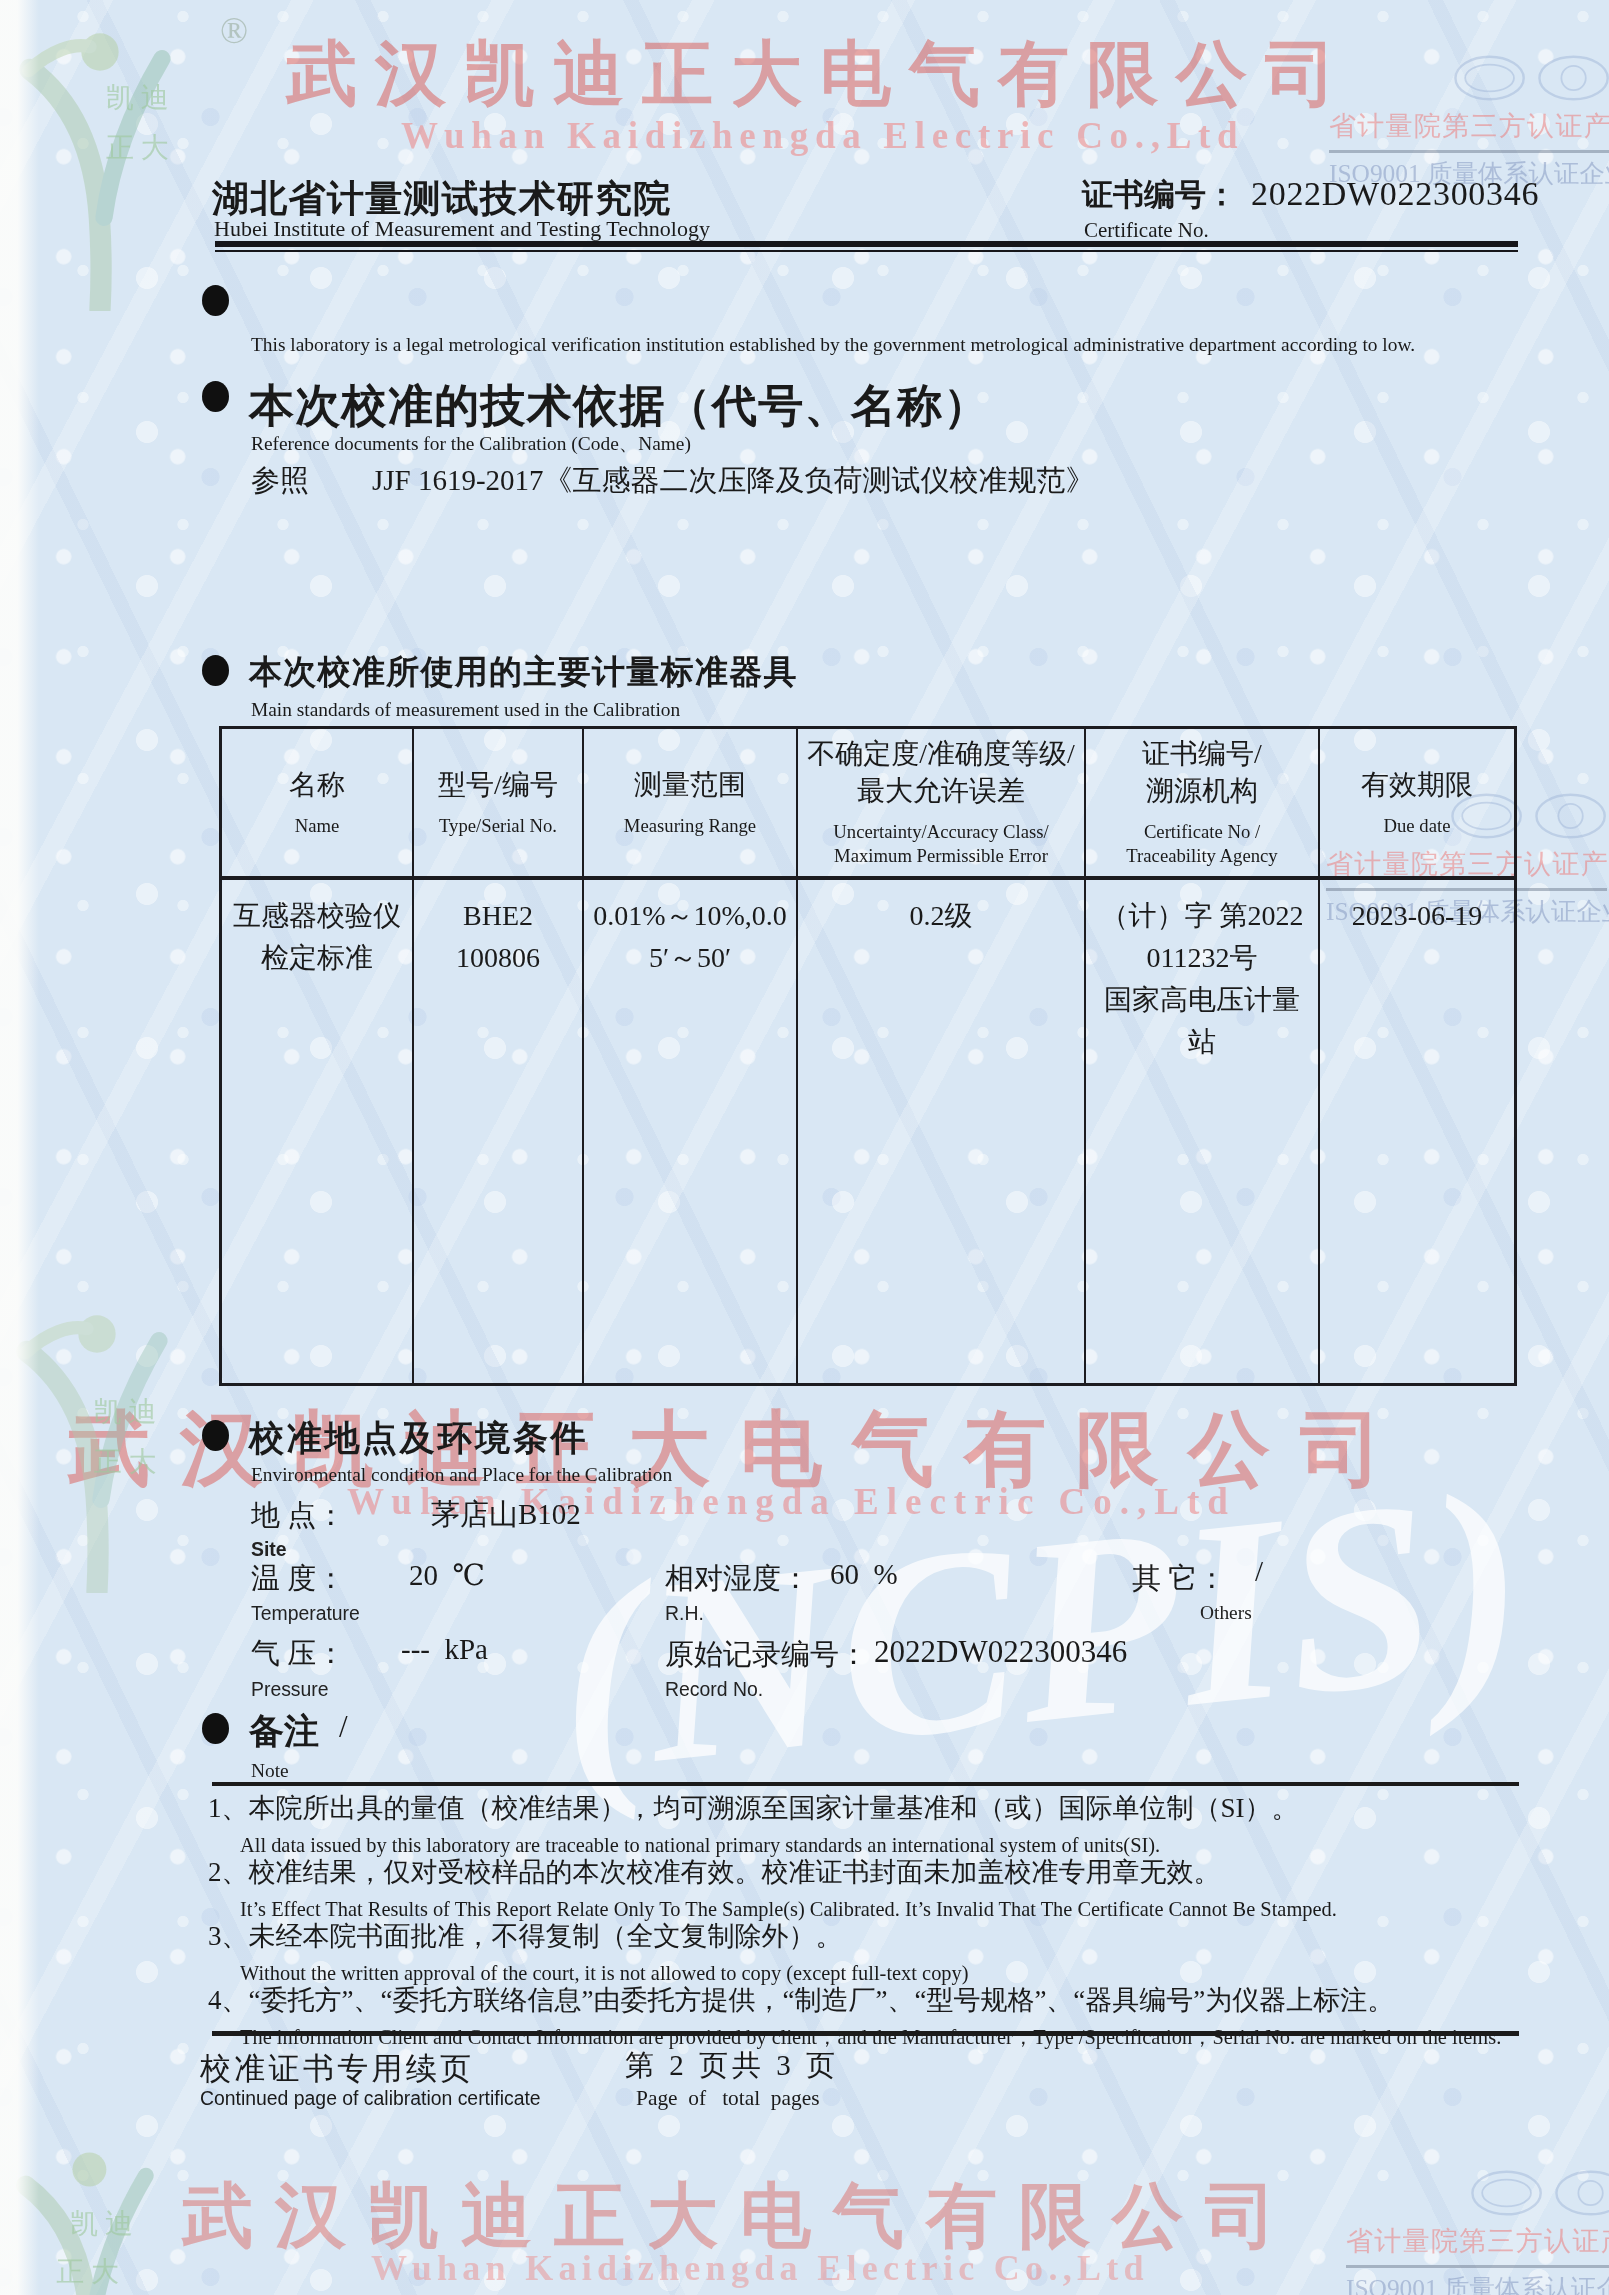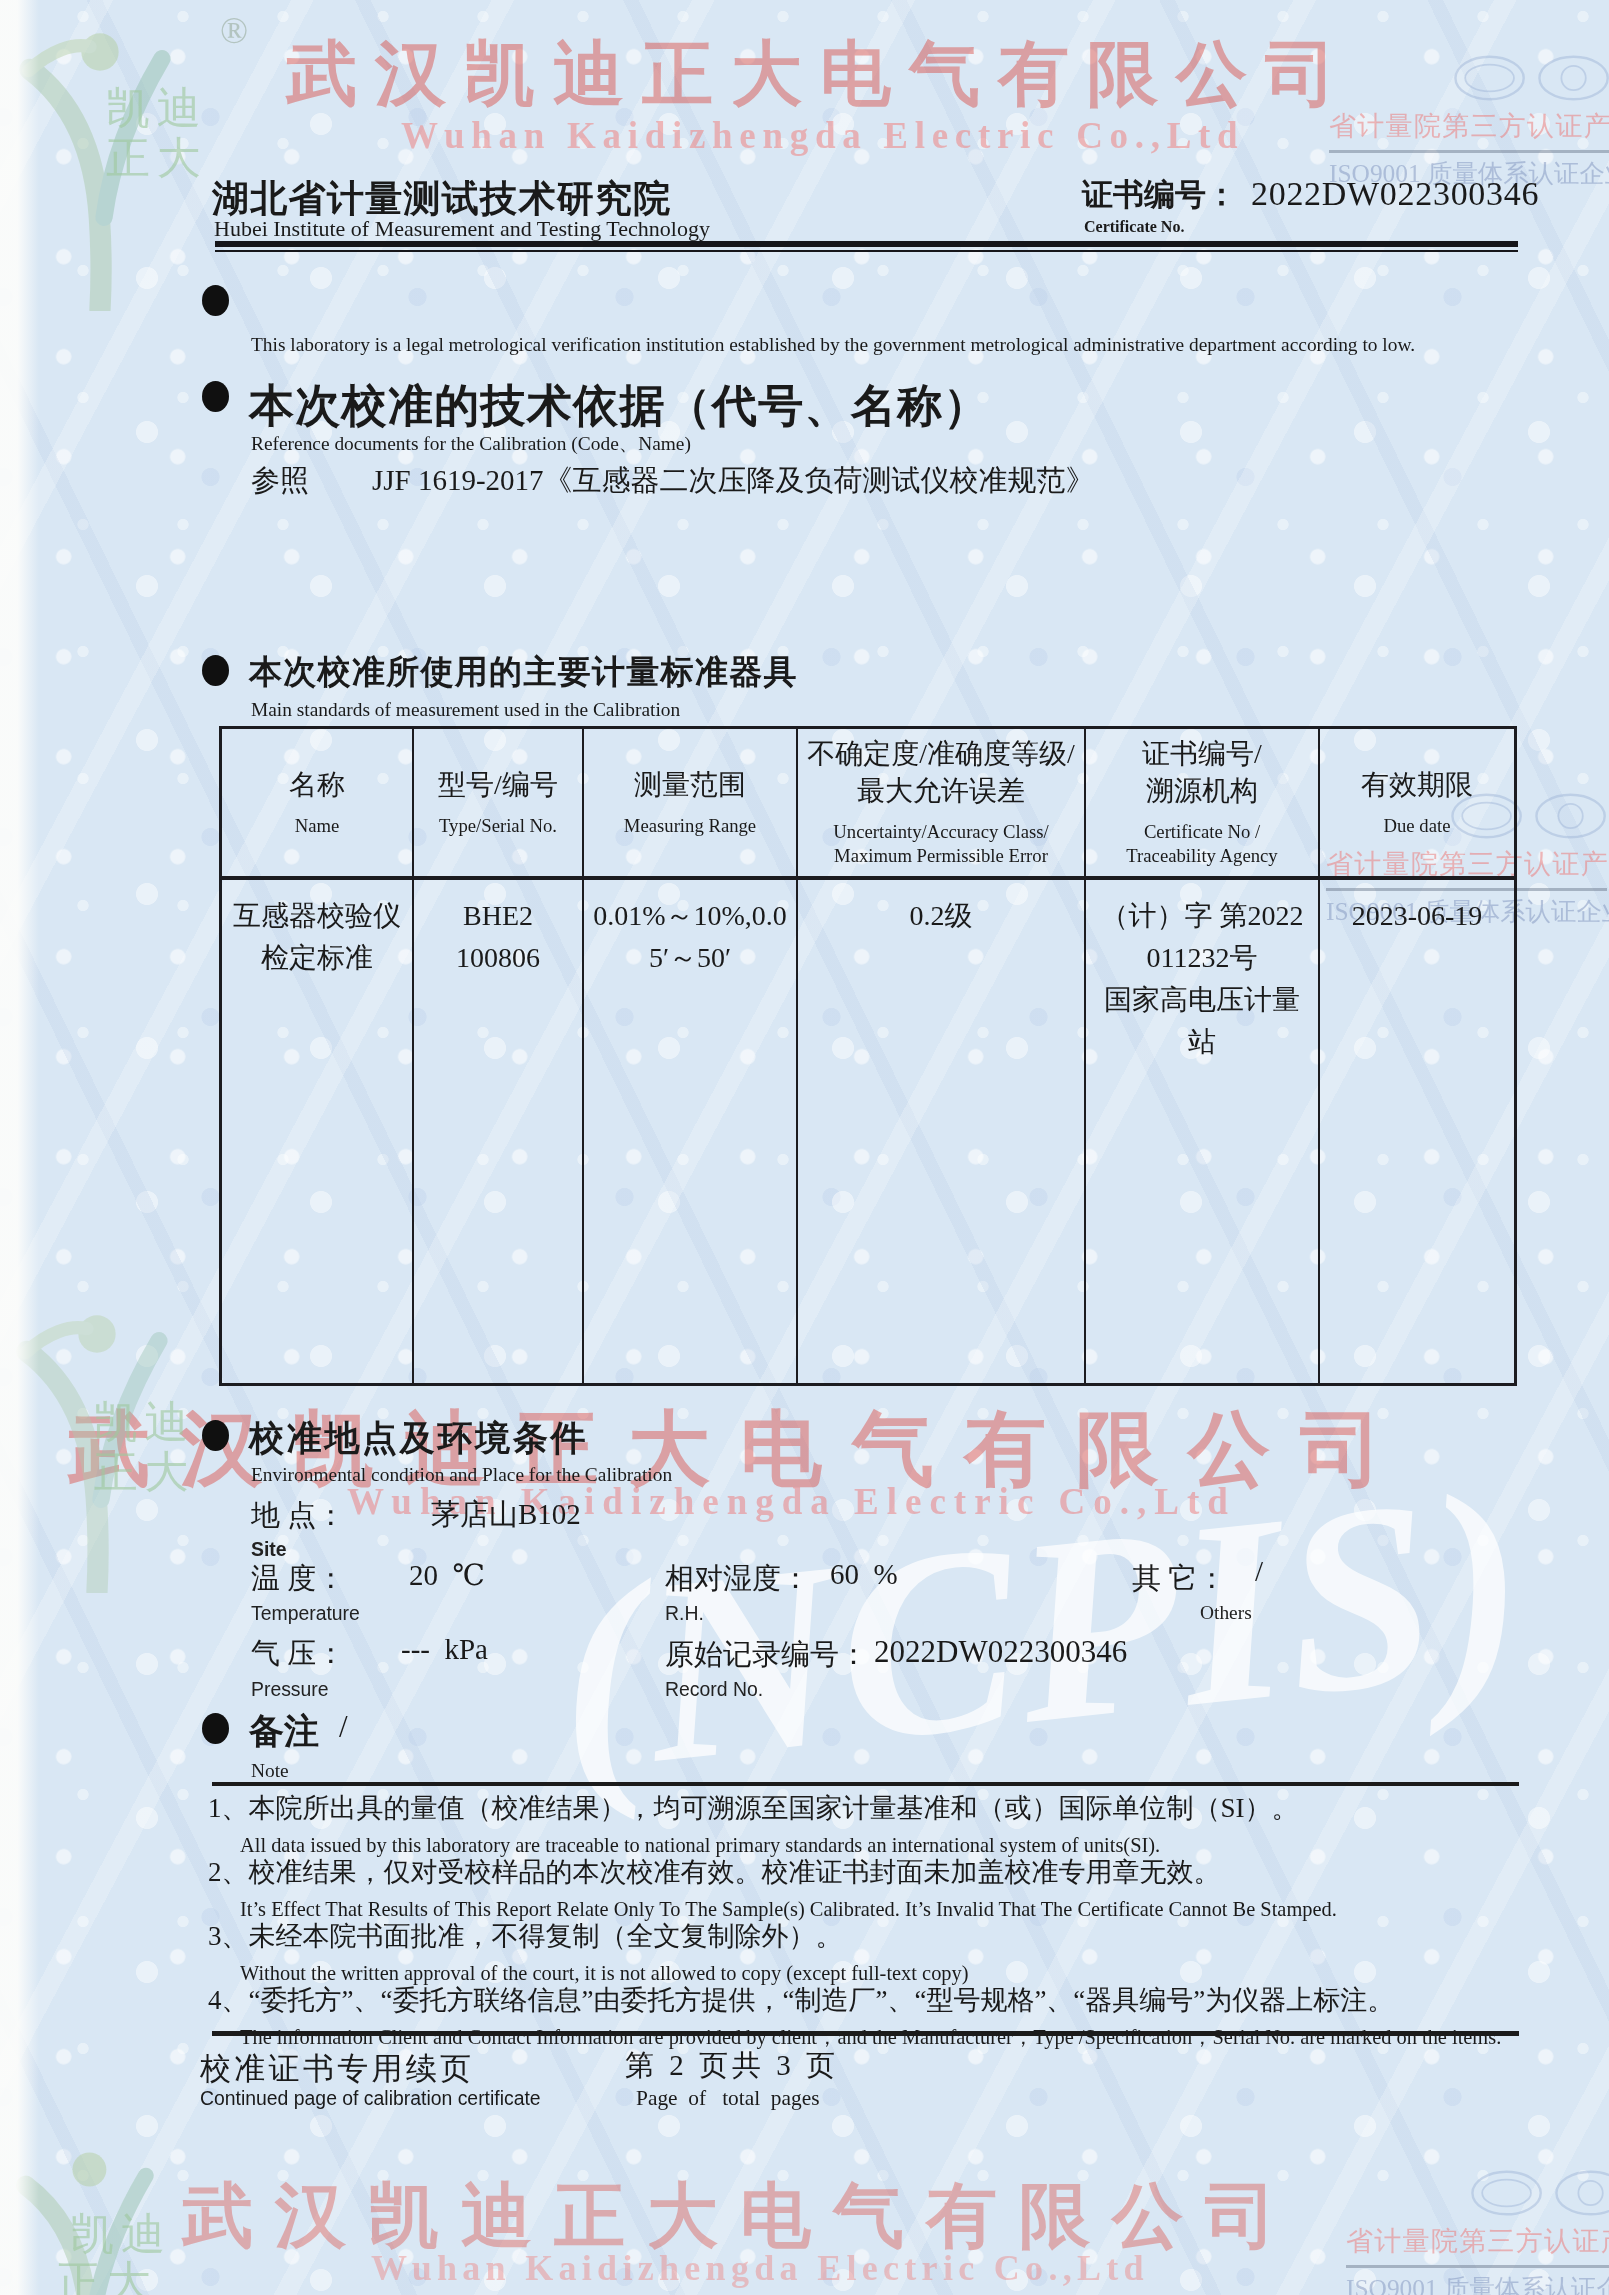--- a/index.html
+++ b/index.html
@@ -30,37 +30,37 @@
   .wm-en{font-weight:bold;color:rgba(238,132,130,.55);}
   .wm-en-top{left:401px;top:114px;font-size:37px;letter-spacing:6.7px;}
   .wm-en-mid{left:347px;top:1480px;font-size:37px;letter-spacing:8px;color:rgba(238,120,120,.50);}
   .wm-en-bot{left:371px;top:2247px;font-size:36px;letter-spacing:5.3px;color:rgba(238,132,130,.45);}
   .wm-ghost{left:555px;top:1480px;font-size:264px;font-style:italic;font-weight:bold;
     color:rgba(255,255,255,.72);transform:rotate(-6deg);letter-spacing:2.7px;z-index:1;}
   .reg-mark{left:220px;top:9.4px;font-size:37px;color:rgba(148,168,150,.55);z-index:1;}
   
   .logo-green{position:absolute;z-index:1;}
   .lg-text{position:absolute;font-family:"Liberation Sans","DejaVu Sans",sans-serif;
-    color:rgba(158,200,158,.62);font-size:44px;letter-spacing:6.7px;white-space:nowrap;}
+    color:rgba(158,200,158,.62);font-size:28px;letter-spacing:6.7px;white-space:nowrap;}
   
   .cert-marks{position:absolute;width:281px;z-index:1;}
   .cm-ovals{display:flex;gap:10.7px;margin-left:124px;opacity:.45;}
   .cm-pink{margin-top:4px;font-family:"Liberation Sans","DejaVu Sans",sans-serif;
     font-size:27px;color:rgba(235,120,118,.52);letter-spacing:1.3px;white-space:nowrap;}
   .cm-line{margin-top:6px;height:3.3px;width:100%;background:rgba(100,112,132,.45);}
   .cm-blue{margin-top:3.3px;font-size:25.4px;color:rgba(128,148,190,.5);white-space:nowrap;}
   
   .ct{z-index:2;}
   .h-title-cn{left:212px;top:174px;font-size:37px;font-weight:bold;letter-spacing:1.3px;
     font-family:"Liberation Sans","DejaVu Sans",sans-serif;}
   .h-title-en{left:214px;top:216px;font-size:22px;}
   .cert-label-cn{left:1082px;top:174px;font-size:31px;font-weight:bold;
     font-family:"Liberation Sans","DejaVu Sans",sans-serif;}
   .cert-value{left:1251px;top:175px;font-size:34px;letter-spacing:0.7px;}
-  .cert-label-en{left:1084px;top:218px;font-size:16px;font-weight:bold;}
+  .cert-label-en{left:1084px;top:218px;font-size:21px;}
   .rule-double{left:215px;top:241px;width:1303px;height:12px;
     background:linear-gradient(#16161a 0 6px,rgba(0,0,0,0) 6px 8.7px,#16161a 8.7px 11.4px,rgba(0,0,0,0) 11.4px);z-index:2;}
   .bullet{position:absolute;width:27px;height:31px;background:#101010;border-radius:50%;z-index:2;}
   .sec-cn{font-size:35px;font-weight:bold;font-family:"Liberation Sans","DejaVu Sans",sans-serif;}
   .sec-en{font-size:19.4px;}
   .ref-line{left:251px;top:461px;font-size:29px;}
   .ref-doc{margin-left:63px;}
   
   .std-table{position:absolute;left:219px;top:726px;width:1298px;height:660px;z-index:2;
     border:3.3px solid #1c1c20;display:grid;grid-template-columns:192px 170px 214px 288px 234px 1fr;

